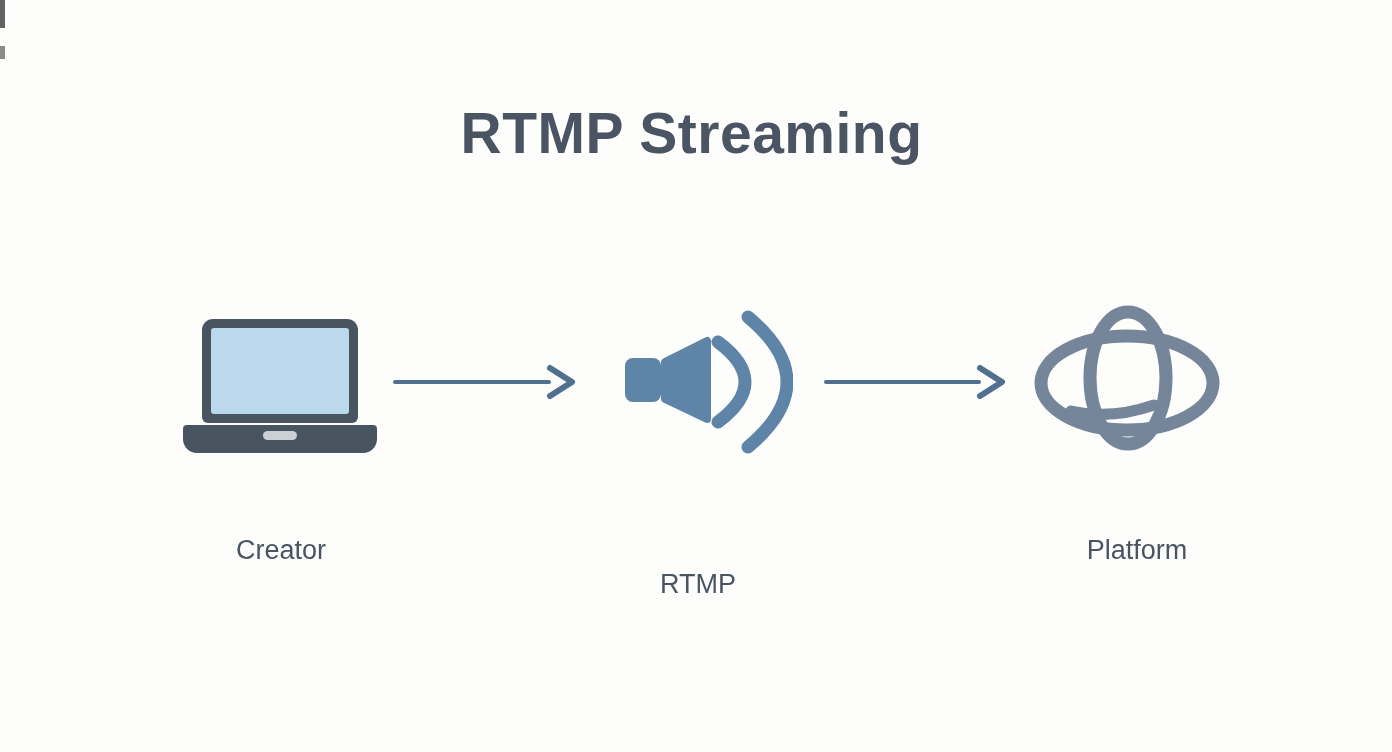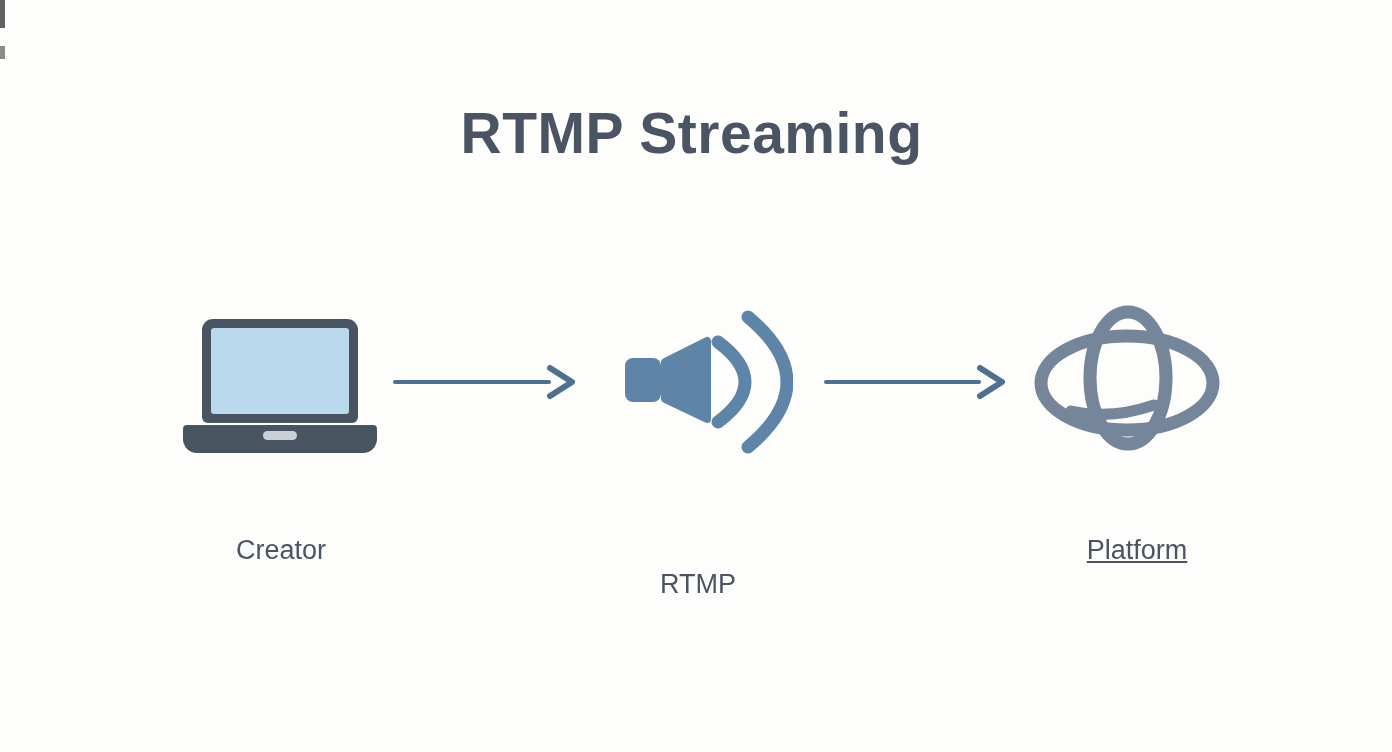--- a/index.html
+++ b/index.html
@@ -78,21 +78,21 @@
   .globe-swoosh{fill:none;stroke:var(--globe);stroke-width:11;stroke-linecap:round;}
   
   .node-label{
     position:absolute;top:535px;width:240px;
     text-align:center;
     font-size:27px;font-weight:400;
     color:var(--label-text);
   }
   .label-creator{left:161px;}
   .label-rtmp{left:578px;margin-top:34px;}
-  .label-platform{left:1017px;text-decoration:underline;}
+  .label-platform{left:1017px;}
 </style>
 </head>
 <body>
 
 <div class="canvas">
 
   <div class="edge-artifact"></div>
   <div class="edge-artifact2"></div>
 
   <h1 class="title">RTMP Streaming</h1>

